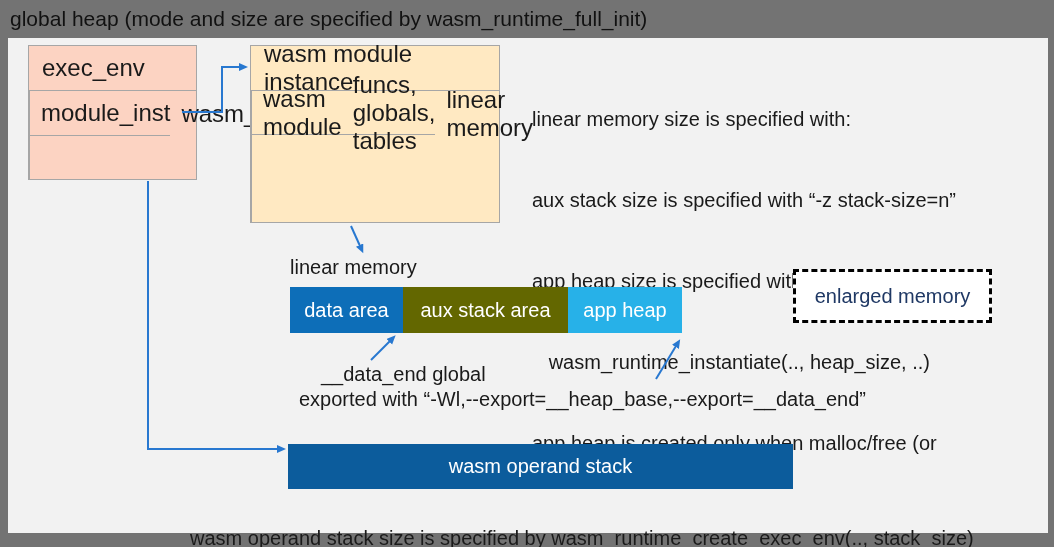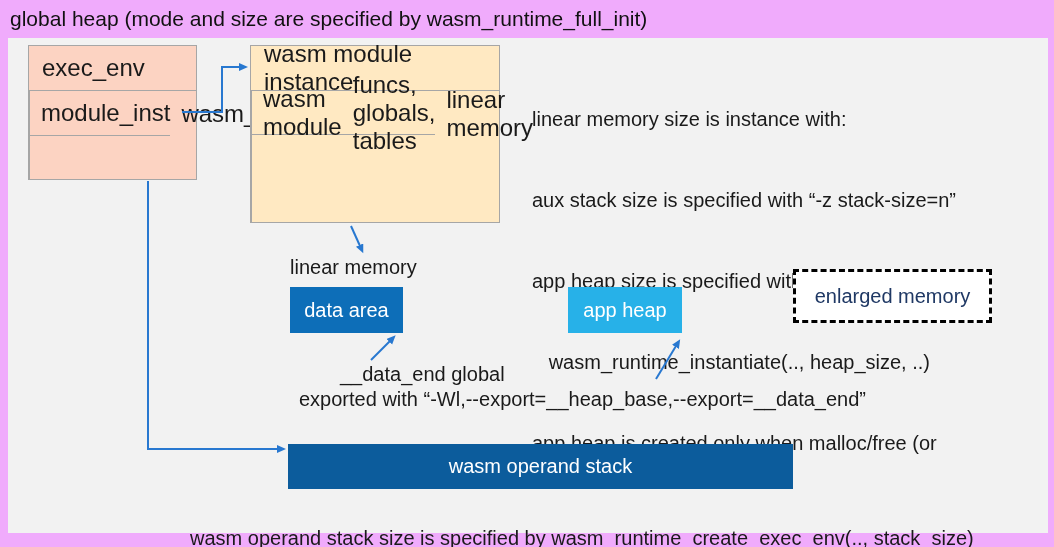--- a/index.html
+++ b/index.html
@@ -1,19 +1,19 @@
 <!DOCTYPE html>
 <html><head>
 <meta charset="utf-8">
 <style>
   * { margin:0; padding:0; box-sizing:border-box; }
   html,body { background:#ffffff; }
   #page {
     position:relative; width:1054px; height:547px; overflow:hidden;
-    background:#f0abfc; color:#1a1a1a;
+    background:#737373; color:#1a1a1a;
     font-family:"Liberation Sans", sans-serif;
   }
 
   .title { position:absolute; left:10px; top:7px; font-size:21px; font-weight:500; color:#111; }
 
   #canvas { position:absolute; left:8px; top:38px; width:1040px; height:495px; background:#f2f2f2; }
 
   
   .struct-box { position:absolute; border:1px solid #a6a6a6; font-size:24px; }
   .exec-box { left:28px; top:45px; width:169px; height:135px; background:#fcd3c2; }
@@ -39,21 +39,21 @@
   .seg { position:absolute; top:287px; height:46px; display:flex; align-items:center; justify-content:center;
          color:#ffffff; font-size:20px; }
   .seg-data     { left:290px; width:113px; background:#0d6eb8; }
   .seg-aux      { left:403px; width:165px; background:#636700; }
   .seg-app      { left:568px; width:114px; background:#27b1e8; }
   .seg-libc     { left:682px; width:110px; background:#7a2a10; }
   .seg-enlarged { left:793px; width:199px; top:269px; height:54px; background:#ffffff;
                   border:3px dashed #000000; color:#1f3864; }
 
   .ann { position:absolute; font-size:20px; }
-  .ann-dataend  { left:340px; top:363px; }
+  .ann-dataend  { left:321px; top:363px; }
   .ann-heapbase { left:600px; top:363px; }
   .ann-exported { left:299px; top:388px; }
 
   .operand-bar { position:absolute; left:288px; top:427px; width:505px; height:45px; background:#0c5c9c;
                  color:#ffffff; font-size:20px; display:flex; align-items:center; justify-content:center;margin-top:17px; }
 
   #connectors { position:absolute; left:0; top:0; width:1054px; height:547px; pointer-events:none; }
 </style>
 </head>
 <body>
@@ -81,30 +81,31 @@
       <div class="gutter"></div>
       <div class="rows">
         <div class="row">wasm module</div>
         <div class="row">funcs, globals, tables</div>
         <div class="row">linear memory</div>
       </div>
     </div>
   </div>
 
   <div class="notes notes-right">
-    <div>linear memory size is instance with:</div>
+    <div>linear memory size is specified with:</div>
     <div>aux stack size is specified with “-z stack-size=n”</div>
     <div>app heap size is specified with:</div>
     <div>   wasm_runtime_instantiate(.., heap_size, ..)</div>
     <div>app heap is created only when malloc/free (or</div>
     
   </div>
 
   <div class="lm-label">linear memory</div>
   <div class="seg seg-data">data area</div>
+  <div class="seg seg-aux">aux stack area</div>
   <div class="seg seg-app">app heap</div>
   <div class="seg seg-enlarged">enlarged memory</div>
 
   <div class="ann ann-dataend">__data_end global</div>
   <div class="ann ann-exported">exported with “-Wl,--export=__heap_base,--export=__data_end”</div>
 
   <div class="operand-bar">wasm operand stack</div>
 
   <div class="notes notes-bottom">
     <div>wasm operand stack size is specified by wasm_runtime_create_exec_env(.., stack_size)</div>

